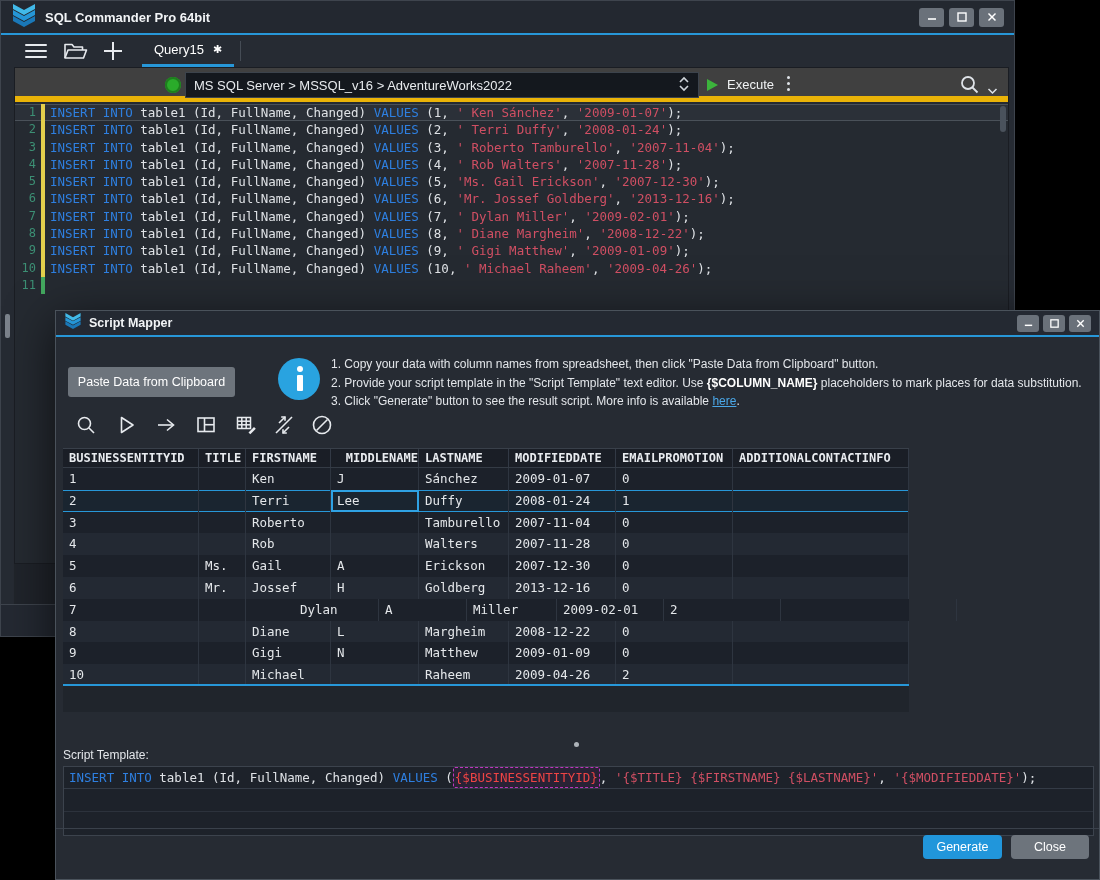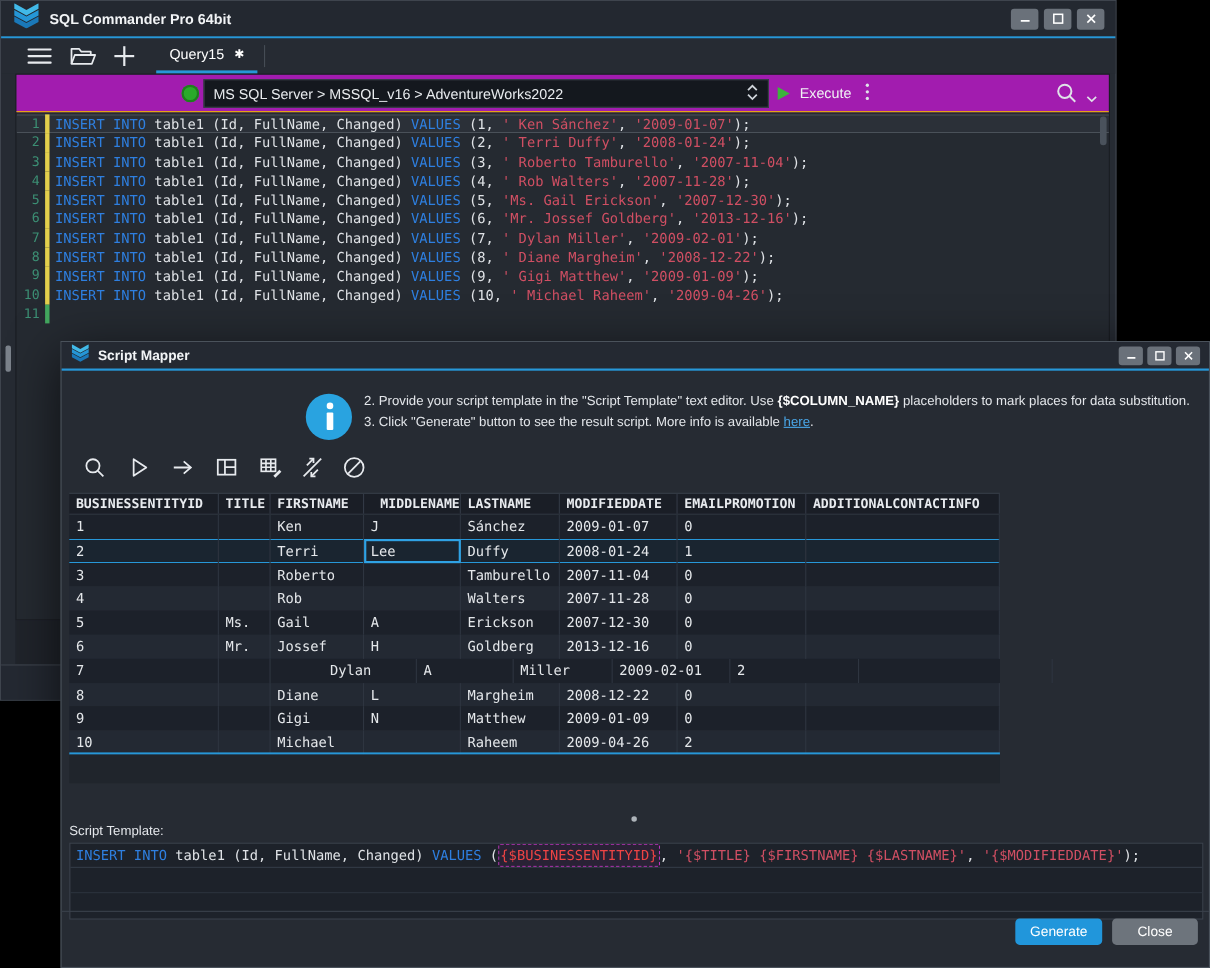--- a/index.html
+++ b/index.html
@@ -28,21 +28,21 @@
   .tab{margin-left:20px;height:32px;display:flex;align-items:center;gap:9px;padding:0 12px;
     border-bottom:3px solid #2797d8;color:#fff;font-size:13px;}
   .tab-star{font-size:11px;color:#fff;}
   .tab-sep{width:1px;height:20px;background:#454c55;margin-left:6px;}
 
   .left-strip{position:absolute;left:0;top:66px;width:13px;height:537px;background:#262b33;}
   .left-thumb{position:absolute;left:4px;top:247px;width:5px;height:24px;background:#7b828b;border-radius:2px;}
 
   .editor{position:absolute;left:13px;top:66px;width:995px;height:497px;background:#252a31;
     border:1px solid #1a1d23;}
-  .conn-bar{position:relative;height:34px;background:#a21caf;border-bottom:1px solid #eab308;}
+  .conn-bar{position:relative;height:34px;background:#404040;border-bottom:6px solid #eab308;}
   .conn-dot{position:absolute;left:150px;top:9px;width:16px;height:16px;border-radius:50%;
     background:#2aab2a;box-shadow:inset 0 0 0 2px #1e7d1e;}
   .conn-combo{position:absolute;left:170px;top:4px;width:514px;height:26px;background:#14181e;
     border:1px solid #3c434c;display:flex;align-items:center;padding:0 8px;color:#e8ebee;font-size:13px;}
   .conn-combo .updown{margin-left:auto;}
   .exec-play{position:absolute;left:692px;top:11px;width:0;height:0;
     border-left:11px solid #3cb43c;border-top:6px solid transparent;border-bottom:6px solid transparent;}
   .exec-label{position:absolute;left:712px;top:0;line-height:34px;color:#f0f2f4;font-size:13px;}
   .kebab{position:absolute;left:772px;top:8px;display:flex;flex-direction:column;gap:3px;}
   .kebab i{width:3px;height:3px;border-radius:50%;background:#dfe3e8;}
@@ -262,23 +262,27 @@
       </span>
       <span class="sm-btn">
         <svg width="11" height="11" viewBox="0 0 12 12">
             <line x1="2.5" y1="2.5" x2="9.5" y2="9.5" stroke="#fff" stroke-width="1.5"></line>
             <line x1="9.5" y1="2.5" x2="2.5" y2="9.5" stroke="#fff" stroke-width="1.5"></line>
           </svg>
       </span>
     </span>
   </div>
 
+  <div class="sm-paste-btn">Paste Data from Clipboard</div>
   <div class="sm-info"></div>
 
   <div class="sm-instructions">
+    <div>
+      <span>1. Copy your data with column names from spreadsheet, then click "Paste Data from Clipboard" button.</span>
+    </div>
     <div>
       <span>2. Provide your script template in the "Script Template" text editor. Use </span><b>{$COLUMN_NAME}</b><span> placeholders to mark places for data substitution.</span>
     </div>
     <div>
       <span>3. Click "Generate" button to see the result script. More info is available </span><span class="sm-link">here</span><span>.</span>
     </div>
   </div>
 
   <span class="sm-tool" style="left:18px">
     <svg width="24" height="24" viewBox="0 0 24 24" fill="none" stroke="#e7eaee" stroke-width="1.6">

